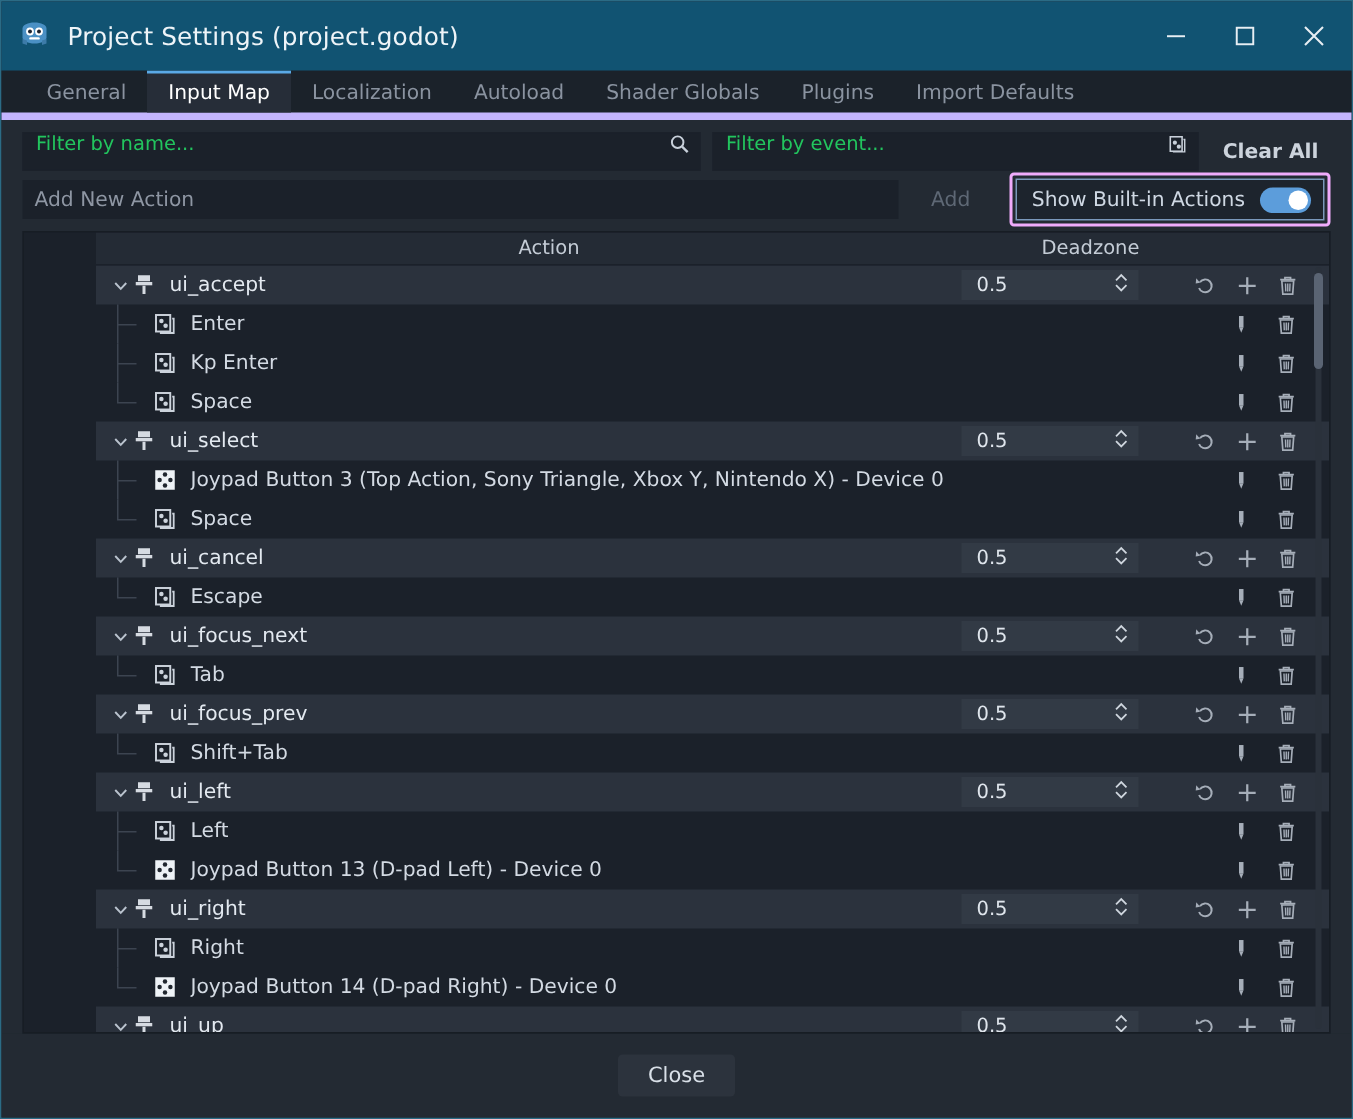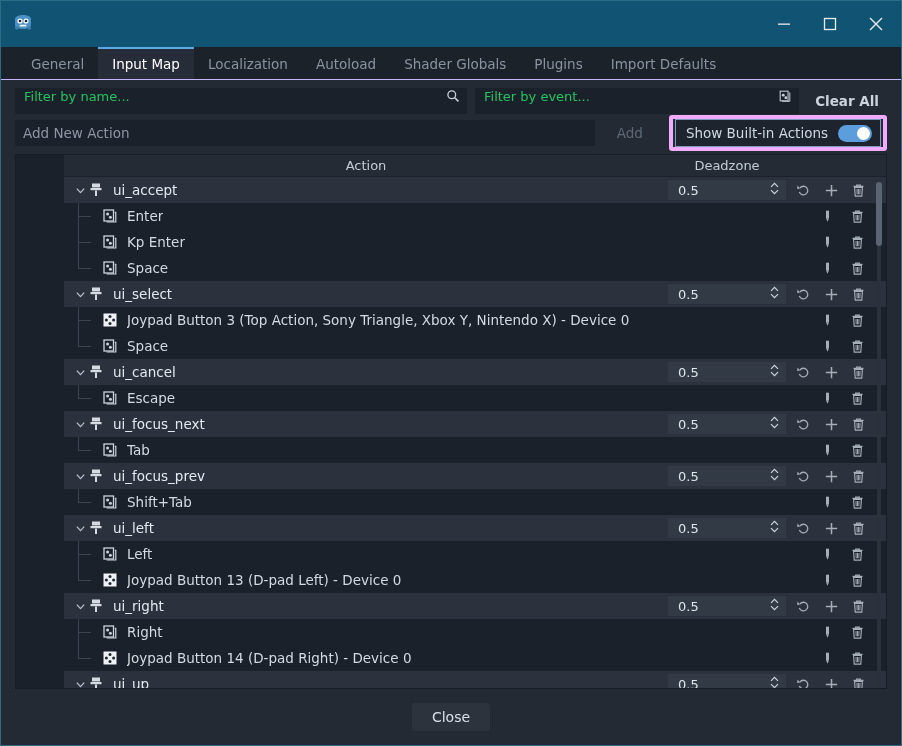--- a/index.html
+++ b/index.html
@@ -40,21 +40,21 @@
     color: #e7eef3;
   }
   .win-btn svg { display: block; }
 
   
   #tabbar {
     height: 33px; min-height: 33px;
     background: #1b222a;
     display: flex; align-items: stretch;
     padding-left: 16px;
-    border-bottom: 1px solid #c4b5fd;
+    border-bottom: 5px solid #c4b5fd;
   }
   .tab {
     display: flex; align-items: center;
     padding: 0 14px;
     font-size: 13.5px;
     color: #8a93a0;
     white-space: nowrap;
     border-top: 2px solid transparent;
   }
   .tab.active {
@@ -106,21 +106,21 @@
     padding: 0 8px;
     color: #8e96a3; font-size: 13.5px;
   }
   #add-btn {
     height: 26px; display: flex; align-items: center;
     padding: 0 12px;
     color: #5e6875; font-size: 13.5px;
   }
   #toggle-wrap {
     margin-left: 4px;
-    border: 4px solid #f0abfc;
+    border: 2px solid #f0abfc;
     border-radius: 3px;
     padding: 2px;
     height: 36px;
     display: flex; align-items: center;
   }
   #toggle-inner {
     border: 1px solid #7a98bb;
     background: #1d242d;
     height: 28px;
     display: flex; align-items: center;
@@ -162,21 +162,21 @@
 
   #tree-scroll {
     flex: 1; position: relative; overflow: hidden;
   }
   .row {
     height: 26px;
     display: flex; align-items: center;
     position: relative;
     font-size: 13.5px;
   }
-  .row.action { background: #2b323d; }
+  .row.action { background: #2b323d; gap: 27px; }
   .row.event { background: transparent; }
 
   .rowmain { flex: 1; display: flex; align-items: center; min-width: 0; height: 26px; }
   .chev {
     width: 16px; flex: 0 0 16px; margin-left: 8px;
     display: flex; align-items: center; justify-content: center;
     color: #b9c2cd;
   }
   .treeline {
     width: 26px; flex: 0 0 26px; margin-left: 12px;
@@ -249,20 +249,21 @@
       <svg viewBox="0 0 24 24" width="24" height="24">
         <path d="M4 7c0-2.4 3.6-4 8-4s8 1.6 8 4v6c0 2.4-3.6 4-8 4s-8-1.6-8-4V7z" fill="#4a90c4"></path>
         <path d="M4 14l0 3 3 1 0-3z M20 14l0 3-3 1 0-3z" fill="#3d7ba8"></path>
         <circle cx="9" cy="9" r="2.6" fill="#ffffff"></circle>
         <circle cx="15" cy="9" r="2.6" fill="#ffffff"></circle>
         <circle cx="9" cy="9" r="1.3" fill="#1b2430"></circle>
         <circle cx="15" cy="9" r="1.3" fill="#1b2430"></circle>
         <rect x="8.5" y="12.8" width="7" height="1.6" rx=".8" fill="#ffffff"></rect>
       </svg>
     </div>
+    <div id="title-text">Project Settings (project.godot)</div>
     <div id="win-controls">
       <div class="win-btn">
         <svg width="16" height="16" viewBox="0 0 16 16">
             <rect x="2" y="7.5" width="12" height="1.3" fill="currentColor"></rect>
           </svg>
       </div>
       <div class="win-btn">
         <svg width="16" height="16" viewBox="0 0 16 16">
             <rect x="2.5" y="2.5" width="11" height="11" fill="none" stroke="currentColor" stroke-width="1.3"></rect>
           </svg>

